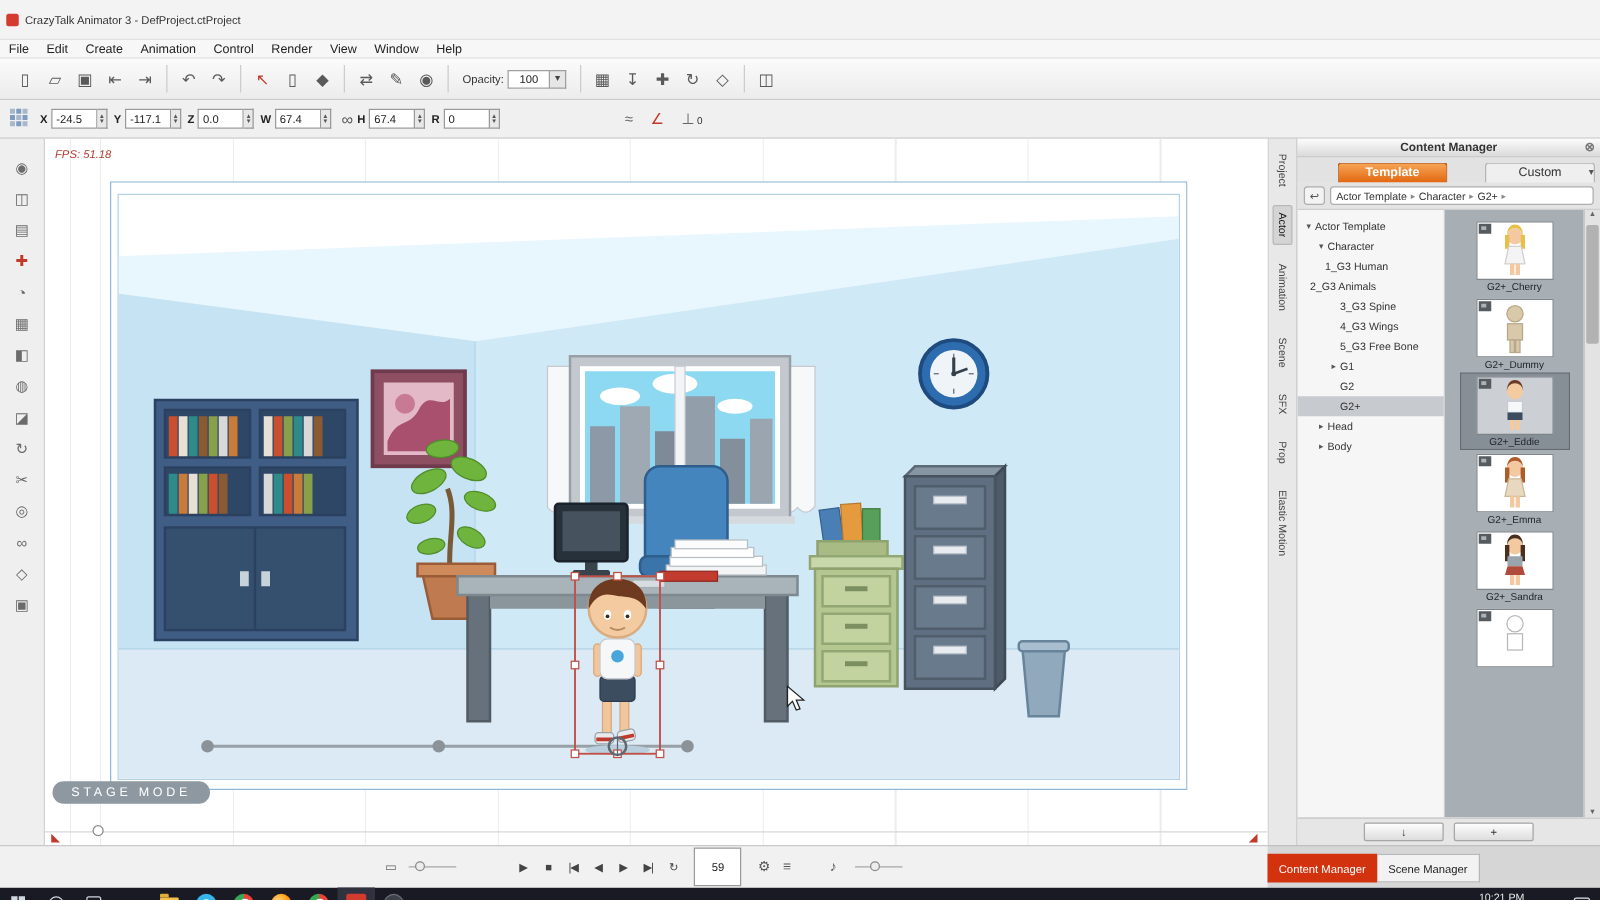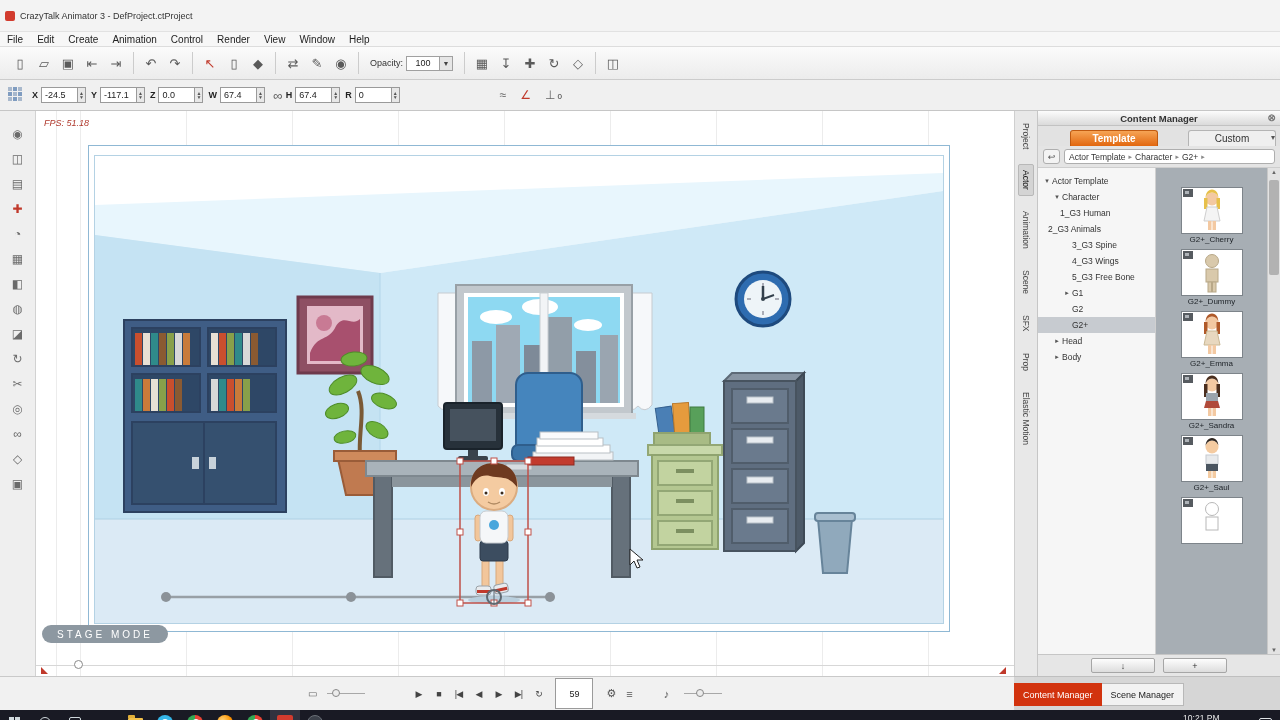--- a/index.html
+++ b/index.html
@@ -61,21 +61,21 @@
   .cm-tab-chevron { position:absolute; right:5px; bottom:4px; font-size:8px; color:#555; }
   .cm-crumb { height:22px; background:#e4e4e4; border-bottom:1px solid #cecece; display:flex; align-items:center; padding:0 5px; gap:4px; flex:none; }
   .crumb-back { width:17px; height:15px; border:1px solid #aeaeae; border-radius:3px; background:#f3f3f3; font-size:9px; display:flex; align-items:center; justify-content:center; color:#555; flex:none; }
   .crumb-field { flex:1; height:15px; background:#fff; border:1px solid #aeaeae; border-radius:3px; display:flex; align-items:center; font-size:8.5px; color:#333; padding:0 4px; gap:3px; overflow:hidden; white-space:nowrap; }
   .crumb-sep { color:#888; font-size:7px; }
   .cm-body { flex:1; display:flex; overflow:hidden; }
   .cm-tree { width:118px; background:#f6f6f6; border-right:1px solid #d0d0d0; padding-top:5px; font-size:8.5px; color:#333; flex:none; }
   .tree-row { height:16px; display:flex; align-items:center; white-space:nowrap; }
   .tree-row.selected { background:#c7cbd0; }
   .tree-arrow { width:10px; font-size:7px; color:#555; text-align:center; flex:none; }
-  .cm-thumbs { flex:1; background:#a7aeb4; padding:17px 2px; display:flex; flex-direction:column; align-items:center; overflow:hidden; }
+  .cm-thumbs { flex:1; background:#a7aeb4; padding:7px 2px; display:flex; flex-direction:column; align-items:center; overflow:hidden; }
   .thumb { width:86px; display:flex; flex-direction:column; align-items:center; padding:2px 2px 1px; margin-bottom:2px; }
   .thumb.selected { background:#878f96; outline:1px solid #646b71; }
   .thumb-img { width:62px; height:47px; background:#fff; border:1px solid #7d848a; position:relative; display:flex; align-items:center; justify-content:center; }
   .thumb.selected .thumb-img { background:#ccd0d4; }
   .thumb-badge { position:absolute; left:1px; top:1px; width:10px; height:8px; background:#565b60; }
   .thumb-badge::after { content:""; position:absolute; left:2px; top:2px; width:4px; height:3px; background:#aeb3b8; }
   .thumb-label { font-size:8px; color:#21262b; margin-top:1px; }
   .cm-scroll { width:13px; background:#e3e3e3; border-left:1px solid #c8c8c8; position:relative; font-size:6px; color:#666; flex:none; }
   .cm-scroll .up { position:absolute; top:1px; left:0; right:0; text-align:center; }
   .cm-scroll .dn { position:absolute; bottom:1px; left:0; right:0; text-align:center; }
@@ -581,20 +581,34 @@
               <span class="thumb-badge"></span>
             <svg width="40" height="44" viewBox="0 0 40 44">
                 <circle cx="20" cy="10" r="6.5" fill="#d9c9ab" stroke="#b8a888"></circle>
                 <rect x="14" y="18" width="12" height="13" fill="#d9c9ab" stroke="#b8a888"></rect>
                 <rect x="16" y="31" width="3.5" height="10" fill="#d9c9ab" stroke="#b8a888"></rect>
                 <rect x="20.5" y="31" width="3.5" height="10" fill="#d9c9ab" stroke="#b8a888"></rect>
               </svg>
           </div>
           <div class="thumb-label">G2+_Dummy</div>
         </div>
+        <div class="thumb selected">
+          <div class="thumb-img">
+              <span class="thumb-badge"></span>
+            <svg width="40" height="44" viewBox="0 0 40 44">
+                <circle cx="20" cy="10" r="6.5" fill="#f4cba1"></circle>
+                <path d="M13.5,10 a6.5,6.5 0 0 1 13,0 c0,-5.5 -2.5,-9 -6.5,-9 c-4,0 -6.5,3.5 -6.5,9 Z" fill="#6e3a20"></path>
+                <rect x="14" y="18" width="12" height="9" fill="#f5f7f9" stroke="#c5cacf"></rect>
+                <rect x="14" y="27" width="12" height="6" fill="#3c4d60"></rect>
+                <rect x="16" y="33" width="3.5" height="8" fill="#f4cba1"></rect>
+                <rect x="20.5" y="33" width="3.5" height="8" fill="#f4cba1"></rect>
+              </svg>
+          </div>
+          <div class="thumb-label">G2+_Eddie</div>
+        </div>
         <div class="thumb">
           <div class="thumb-img">
               <span class="thumb-badge"></span>
             <svg width="40" height="44" viewBox="0 0 40 44">
                 <circle cx="20" cy="10" r="6.5" fill="#f3c9a2"></circle>
                 <path d="M13.5,10 a6.5,6.5 0 0 1 13,0 c0,-6 -2.5,-9.5 -6.5,-9.5 c-4,0 -6.5,3.5 -6.5,9.5 Z" fill="#b05a2a"></path>
                 <rect x="12" y="9" width="3.5" height="12" fill="#b05a2a"></rect>
                 <rect x="24.5" y="9" width="3.5" height="12" fill="#b05a2a"></rect>
                 <path d="M15,18 h10 l3,14 h-16 Z" fill="#e8d8bf" stroke="#c9b894"></path>
                 <rect x="16" y="32" width="3.5" height="9" fill="#f3c9a2"></rect>
@@ -611,34 +625,20 @@
                 <path d="M13.5,10 a6.5,6.5 0 0 1 13,0 c0,-6 -2.5,-9.5 -6.5,-9.5 c-4,0 -6.5,3.5 -6.5,9.5 Z" fill="#4a2e1e"></path>
                 <rect x="12" y="9" width="3.5" height="13" fill="#4a2e1e"></rect>
                 <rect x="24.5" y="9" width="3.5" height="13" fill="#4a2e1e"></rect>
                 <rect x="14" y="18" width="12" height="8" fill="#9aa4ad"></rect>
                 <path d="M14,26 h12 l2,7 h-16 Z" fill="#b04a3a"></path>
                 <rect x="16" y="33" width="3.5" height="8" fill="#f3c9a2"></rect>
                 <rect x="20.5" y="33" width="3.5" height="8" fill="#f3c9a2"></rect>
               </svg>
           </div>
           <div class="thumb-label">G2+_Sandra</div>
-        </div>
-        <div class="thumb">
-          <div class="thumb-img">
-              <span class="thumb-badge"></span>
-            <svg width="40" height="44" viewBox="0 0 40 44">
-                <circle cx="20" cy="10" r="6.5" fill="#f4cba1"></circle>
-                <path d="M13.5,10 a6.5,6.5 0 0 1 13,0 c0,-5.5 -2.5,-9 -6.5,-9 c-4,0 -6.5,3.5 -6.5,9 Z" fill="#2e2620"></path>
-                <rect x="14" y="18" width="12" height="9" fill="#e8eaec" stroke="#c5cacf"></rect>
-                <rect x="14" y="27" width="12" height="7" fill="#4a5560"></rect>
-                <rect x="16" y="34" width="3.5" height="7" fill="#f4cba1"></rect>
-                <rect x="20.5" y="34" width="3.5" height="7" fill="#f4cba1"></rect>
-              </svg>
-          </div>
-          <div class="thumb-label">G2+_Saul</div>
         </div>
         <div class="thumb">
           <div class="thumb-img">
               <span class="thumb-badge"></span>
             <svg width="40" height="44" viewBox="0 0 40 44">
                 <circle cx="20" cy="10" r="6.5" fill="#ffffff" stroke="#b8b8b8"></circle>
                 <rect x="14" y="18" width="12" height="13" fill="#ffffff" stroke="#b8b8b8"></rect>
               </svg>
           </div>
         </div>

